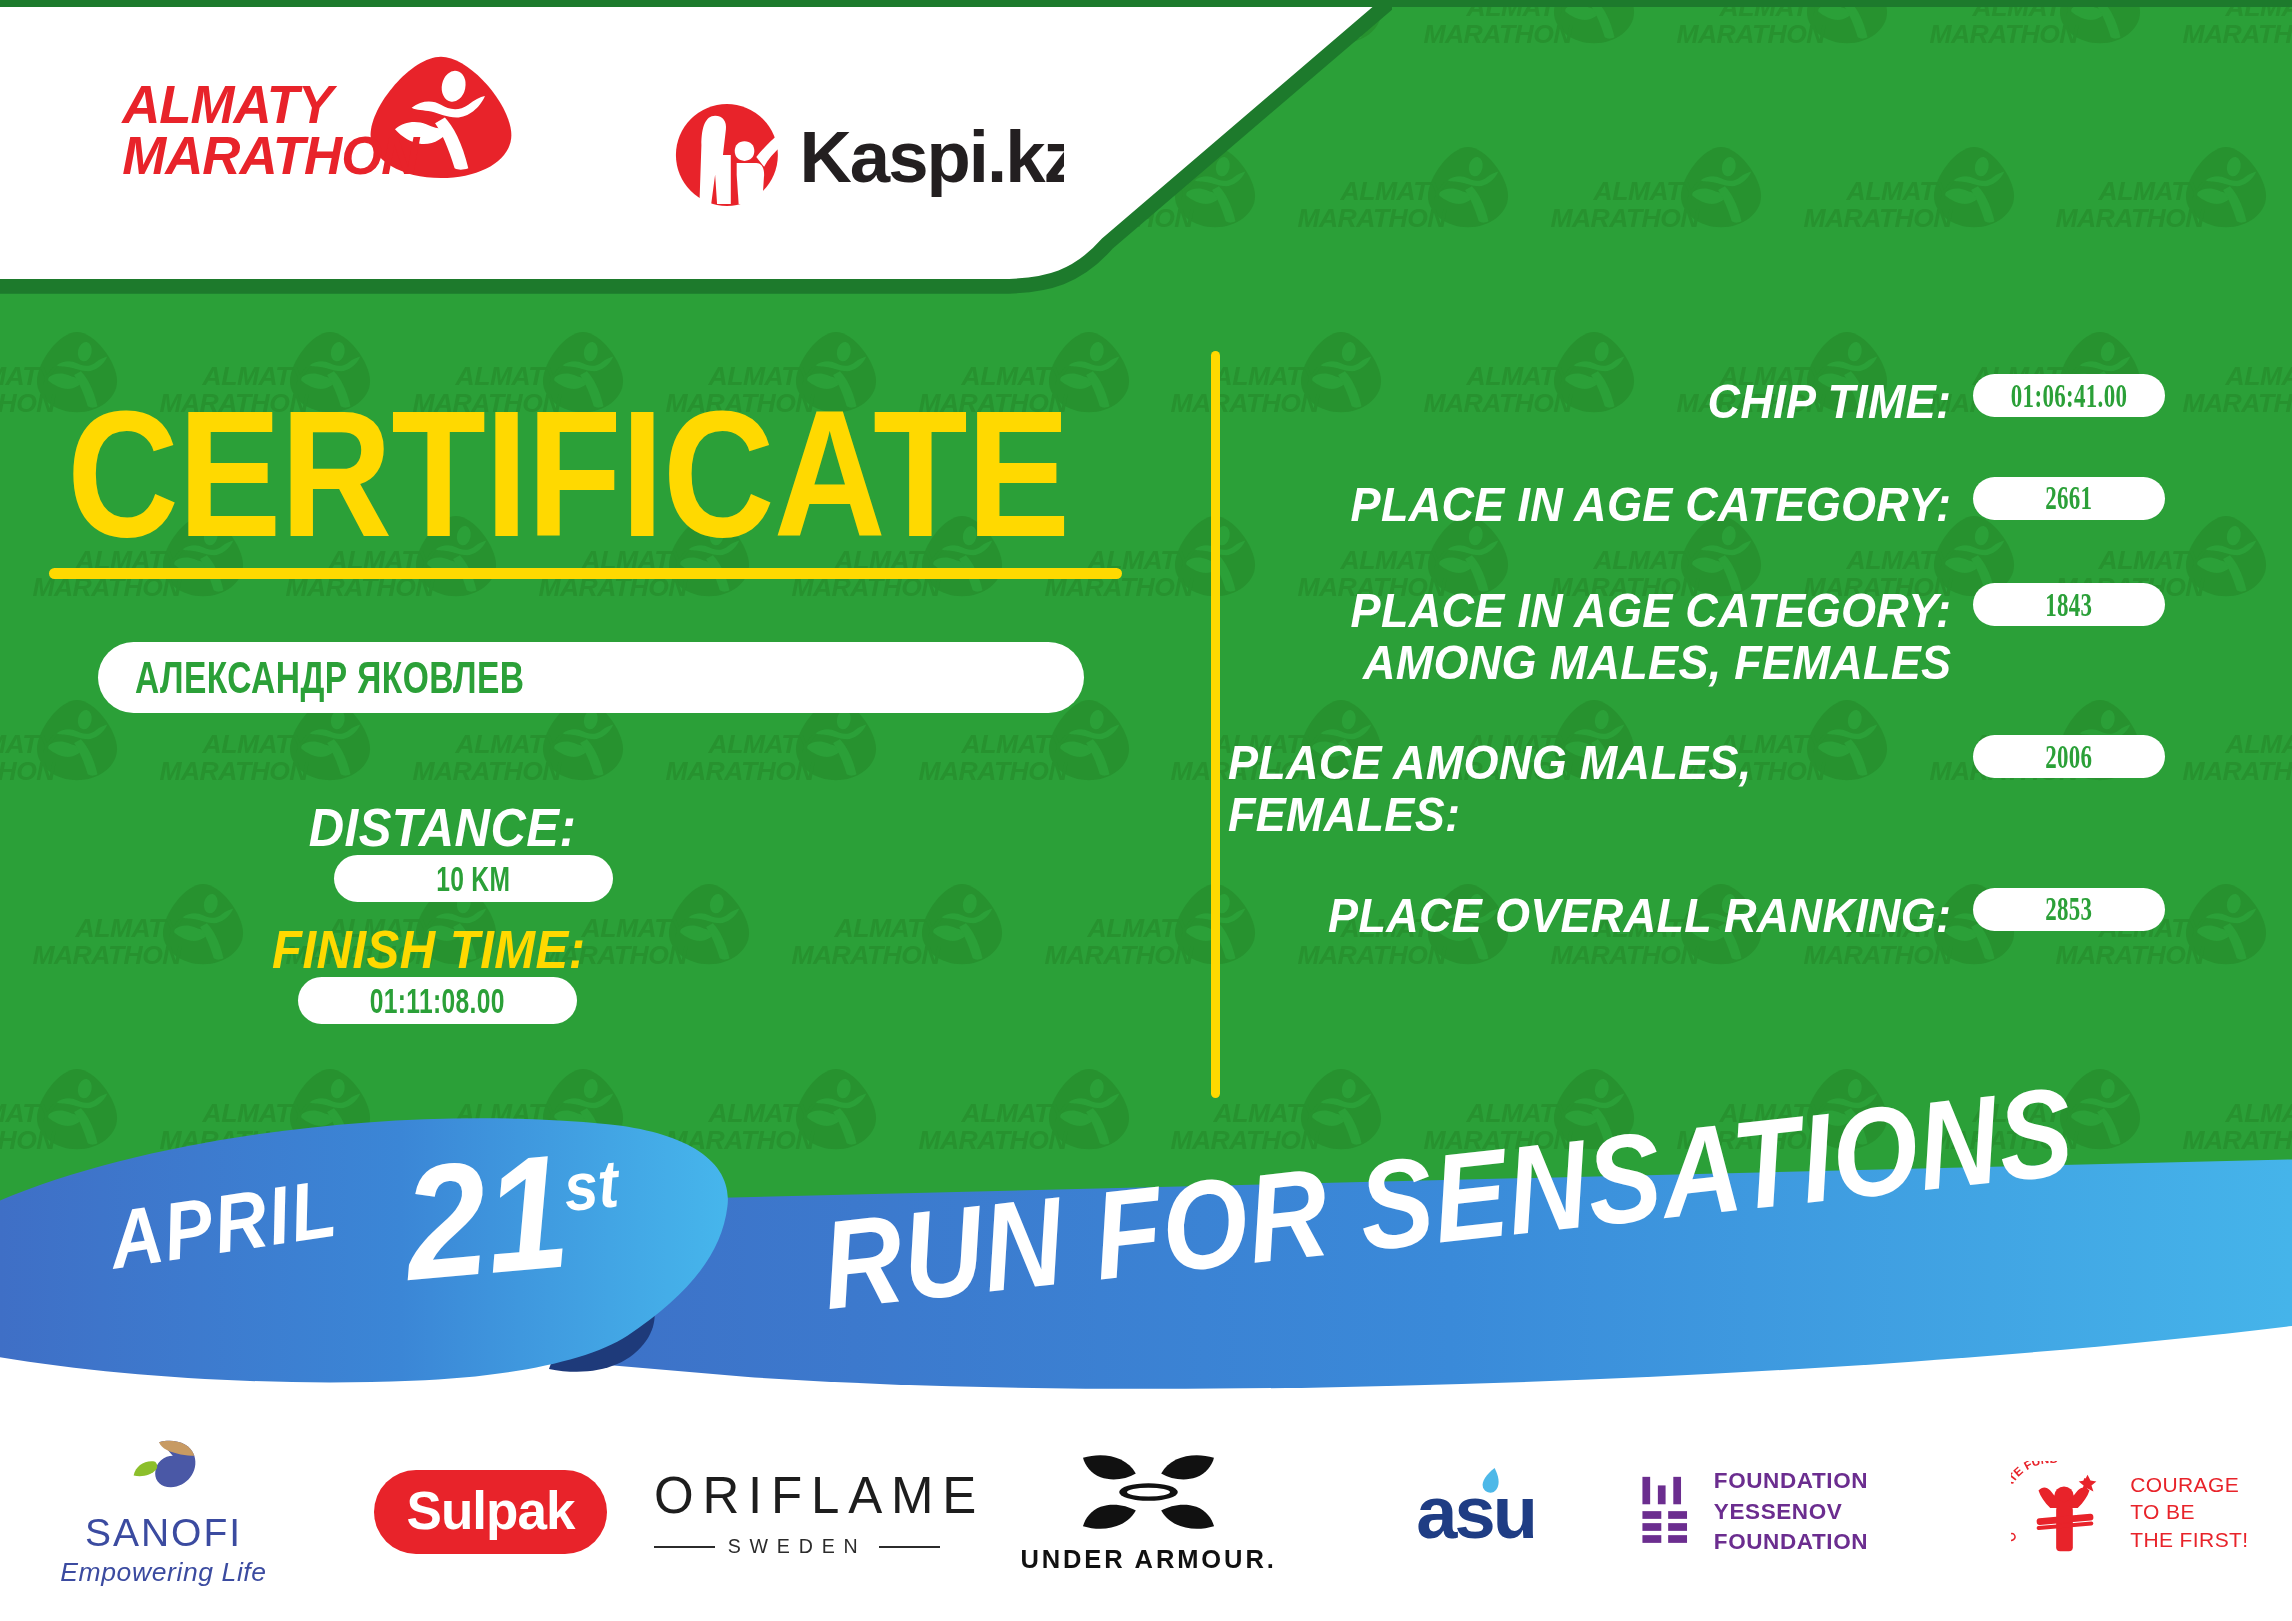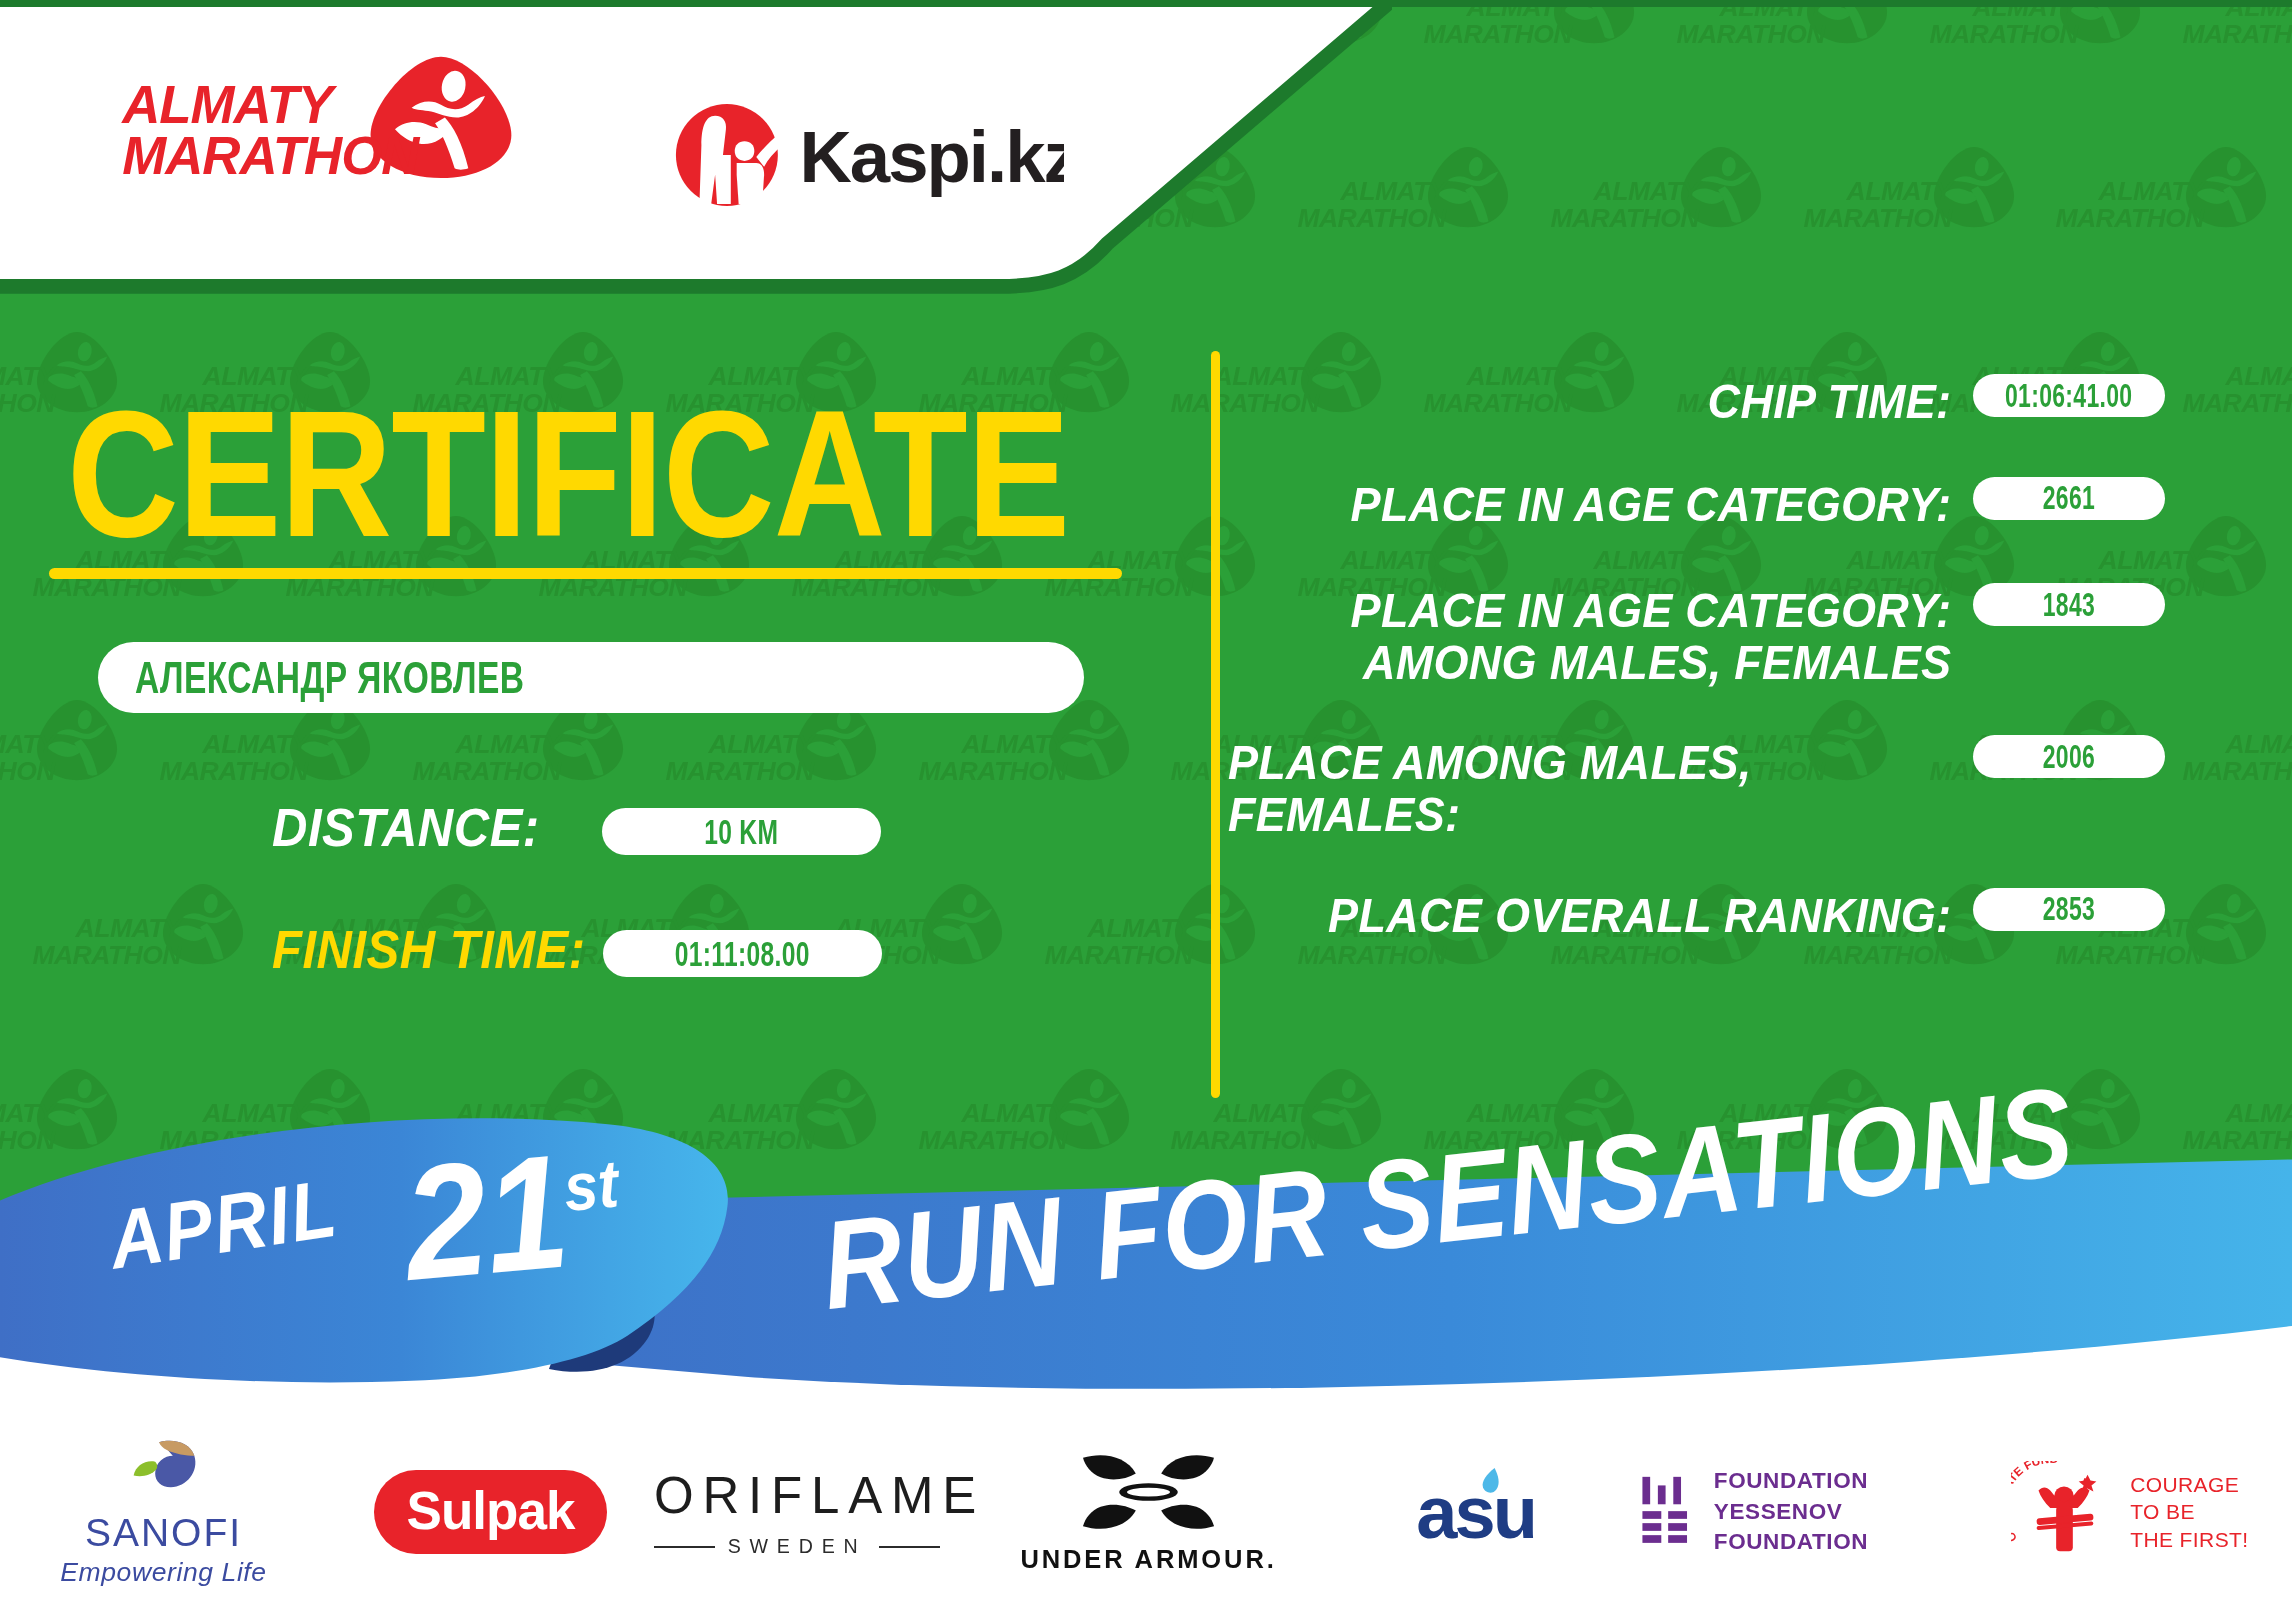--- a/index.html
+++ b/index.html
@@ -96,21 +96,21 @@
     padding-left:37px;
   }
   .name-pill span{
     color:#2ba038;
     font-weight:bold;font-size:39px;letter-spacing:0.5px;
     transform:scaleX(.86) scaleY(1.12);transform-origin:left center;
     white-space:nowrap;
   }
 
   .stat-left{
-    position:absolute;z-index:4;display:flex;align-items:flex-end;
+    position:absolute;z-index:4;display:flex;align-items:center;flex-direction:column;
   }
   .stat-left .lbl{
     font-weight:bold;font-style:italic;font-size:49px;
     letter-spacing:0.5px;white-space:nowrap;
     transform:scaleY(1.1);transform-origin:left center;
   }
   .stat-left .val-pill{
     height:47px;border-radius:979px;background:#fff;
     display:flex;align-items:center;justify-content:center;
   }
@@ -151,20 +151,21 @@
     transform:scaleY(1.08);transform-origin:right top;
     flex:1 1 auto;
     padding-right:21.6px;
     padding-top:3.9px;
   }
   .r-row .r-val{
     flex:0 0 auto;
     width:192px;height:43px;background:#fff;border-radius:979px;
     display:flex;align-items:center;justify-content:center;
     margin-top:2px;
+    font-family:Liberation Serif, serif;
   }
   .r-row .r-val span{
     color:#2ba038;font-weight:bold;font-size:28px;letter-spacing:0.4px;
     transform:scaleX(.82) scaleY(1.2);transform-origin:center;
     white-space:nowrap;
   }
   #r-row-chip{margin-bottom:51px;}
   #r-row-agecat{margin-bottom:55px;}
   #r-row-agecat-mf{margin-bottom:53px;}
   #r-row-mf{margin-bottom:53px;}

